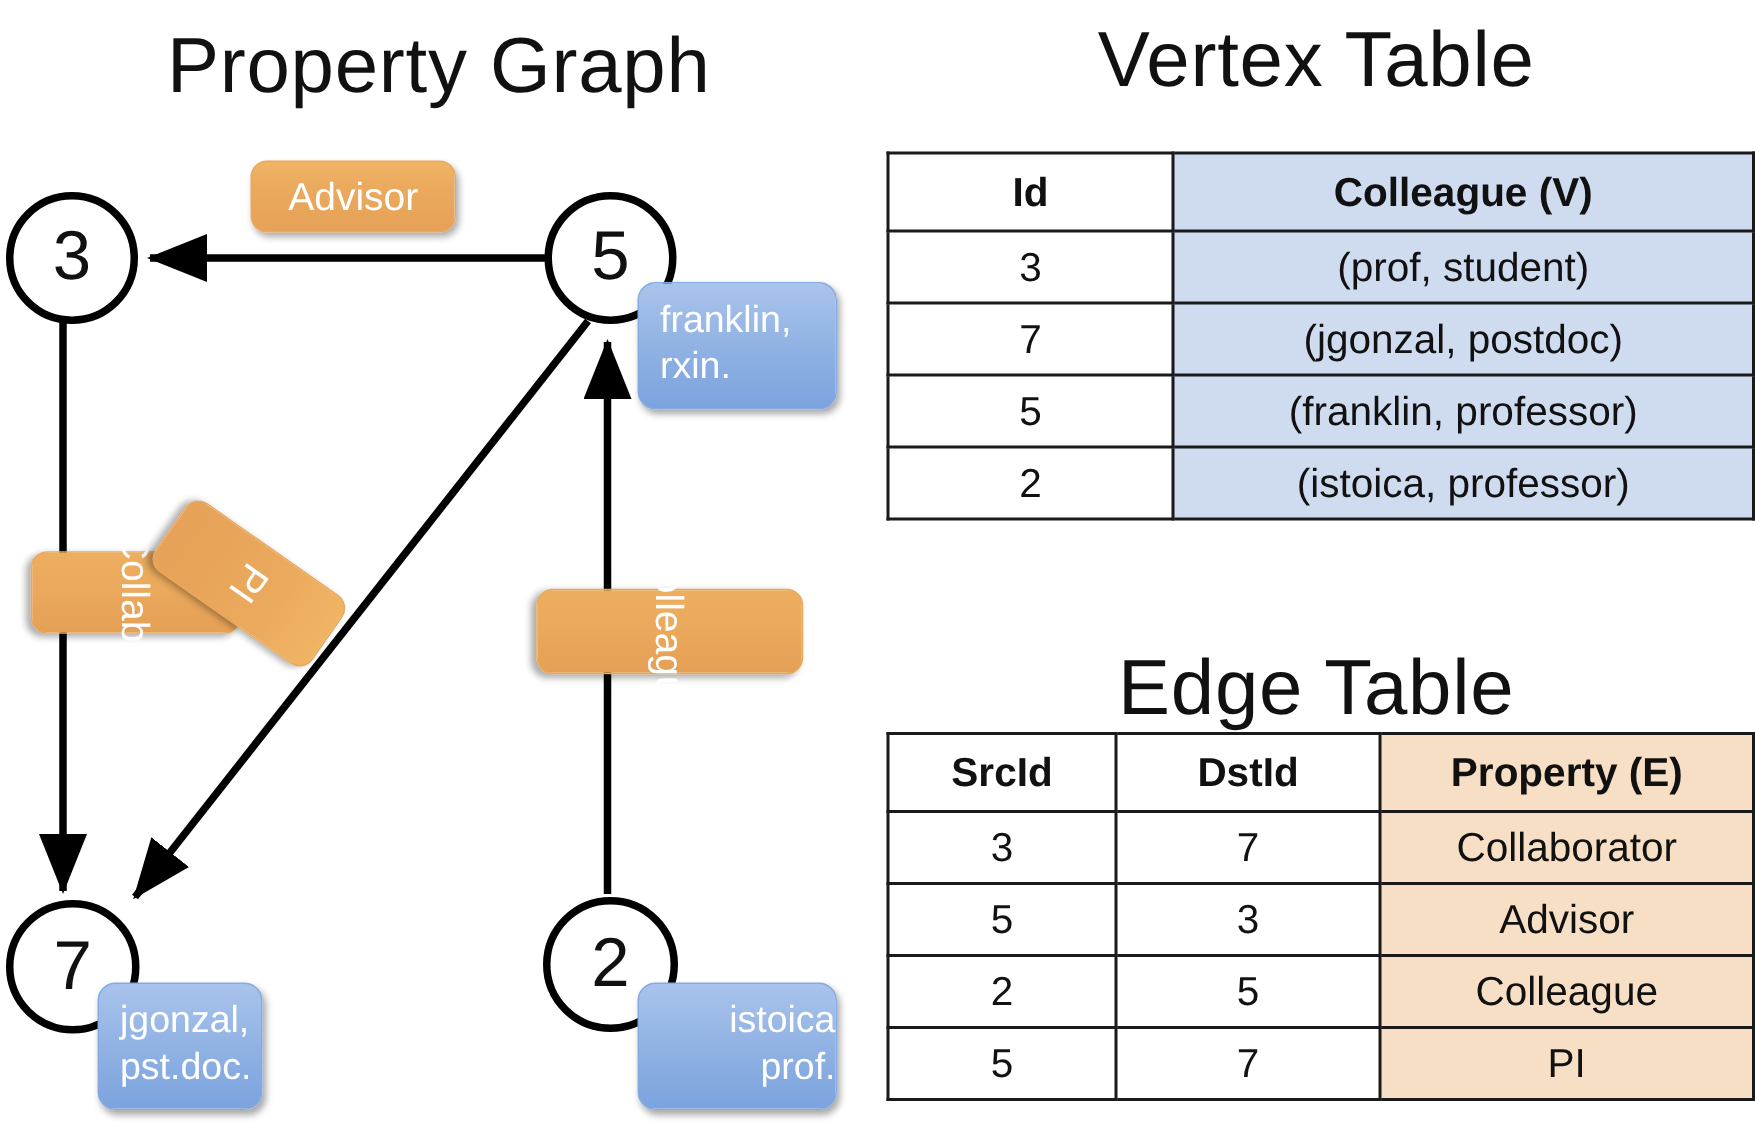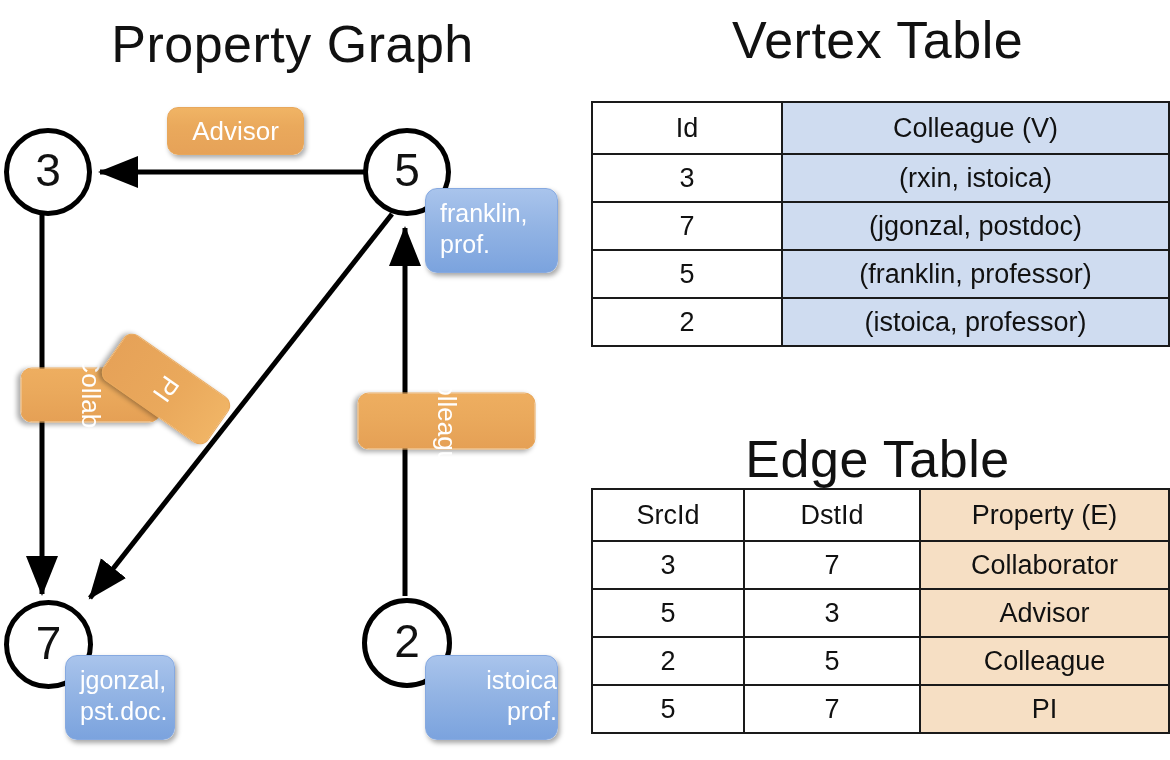--- a/index.html
+++ b/index.html
@@ -111,21 +111,21 @@
     text-align: center;
     font-weight: 300;
     font-size: 27px;
     color: #111;
     padding: 0;
     height: 46px;
     vertical-align: middle;
     background: #ffffff;
   }
   .data-table th {
-    font-weight: 400;
+    font-weight: 700;
     font-size: 27px;
     height: 50px;
   }
   .prop-v-cell { background: #cfdcf0 !important; }
   .prop-e-cell { background: #f6dfc4 !important; }
 
   #vertex-table { left: 591px; top: 101px; width: 577px; }
   #edge-table   { left: 591px; top: 488px; width: 577px; }
 </style>
 </head>
@@ -174,21 +174,21 @@
   <div class="node-circle" id="node-7" style="left:4px; top:600px; width:89px; height:89px;">
     <span class="node-label">7</span>
   </div>
 
   <div class="node-circle" id="node-2" style="left:362px; top:598px; width:90px; height:90px;">
     <span class="node-label">2</span>
   </div>
 
 
   <div class="prop-box" id="prop-box-franklin" style="left:425px; top:188px; width:133px; height:85px;">franklin,
-prof.</div>
+rxin.</div>
 
   <div class="prop-box" id="prop-box-jgonzal" style="left:65px; top:655px; width:110px; height:85px;">jgonzal,
 pst.doc.</div>
 
   <div class="prop-box" id="prop-box-istoica" style="left:425px; top:655px; width:133px; height:85px;text-align:right;">istoica
 prof.</div>
 
   <table class="data-table" id="vertex-table">
     <colgroup>
         <col style="width:190px">
@@ -196,21 +196,21 @@
       </colgroup>
     <thead>
       <tr>
         <th>Id</th>
         <th class="prop-v-cell">Colleague (V)</th>
       </tr>
     </thead>
     <tbody>
       <tr>
         <td>3</td>
-        <td class="prop-v-cell">(rxin, istoica)</td>
+        <td class="prop-v-cell">(prof, student)</td>
       </tr>
       <tr>
         <td>7</td>
         <td class="prop-v-cell">(jgonzal, postdoc)</td>
       </tr>
       <tr>
         <td>5</td>
         <td class="prop-v-cell">(franklin, professor)</td>
       </tr>
       <tr>

